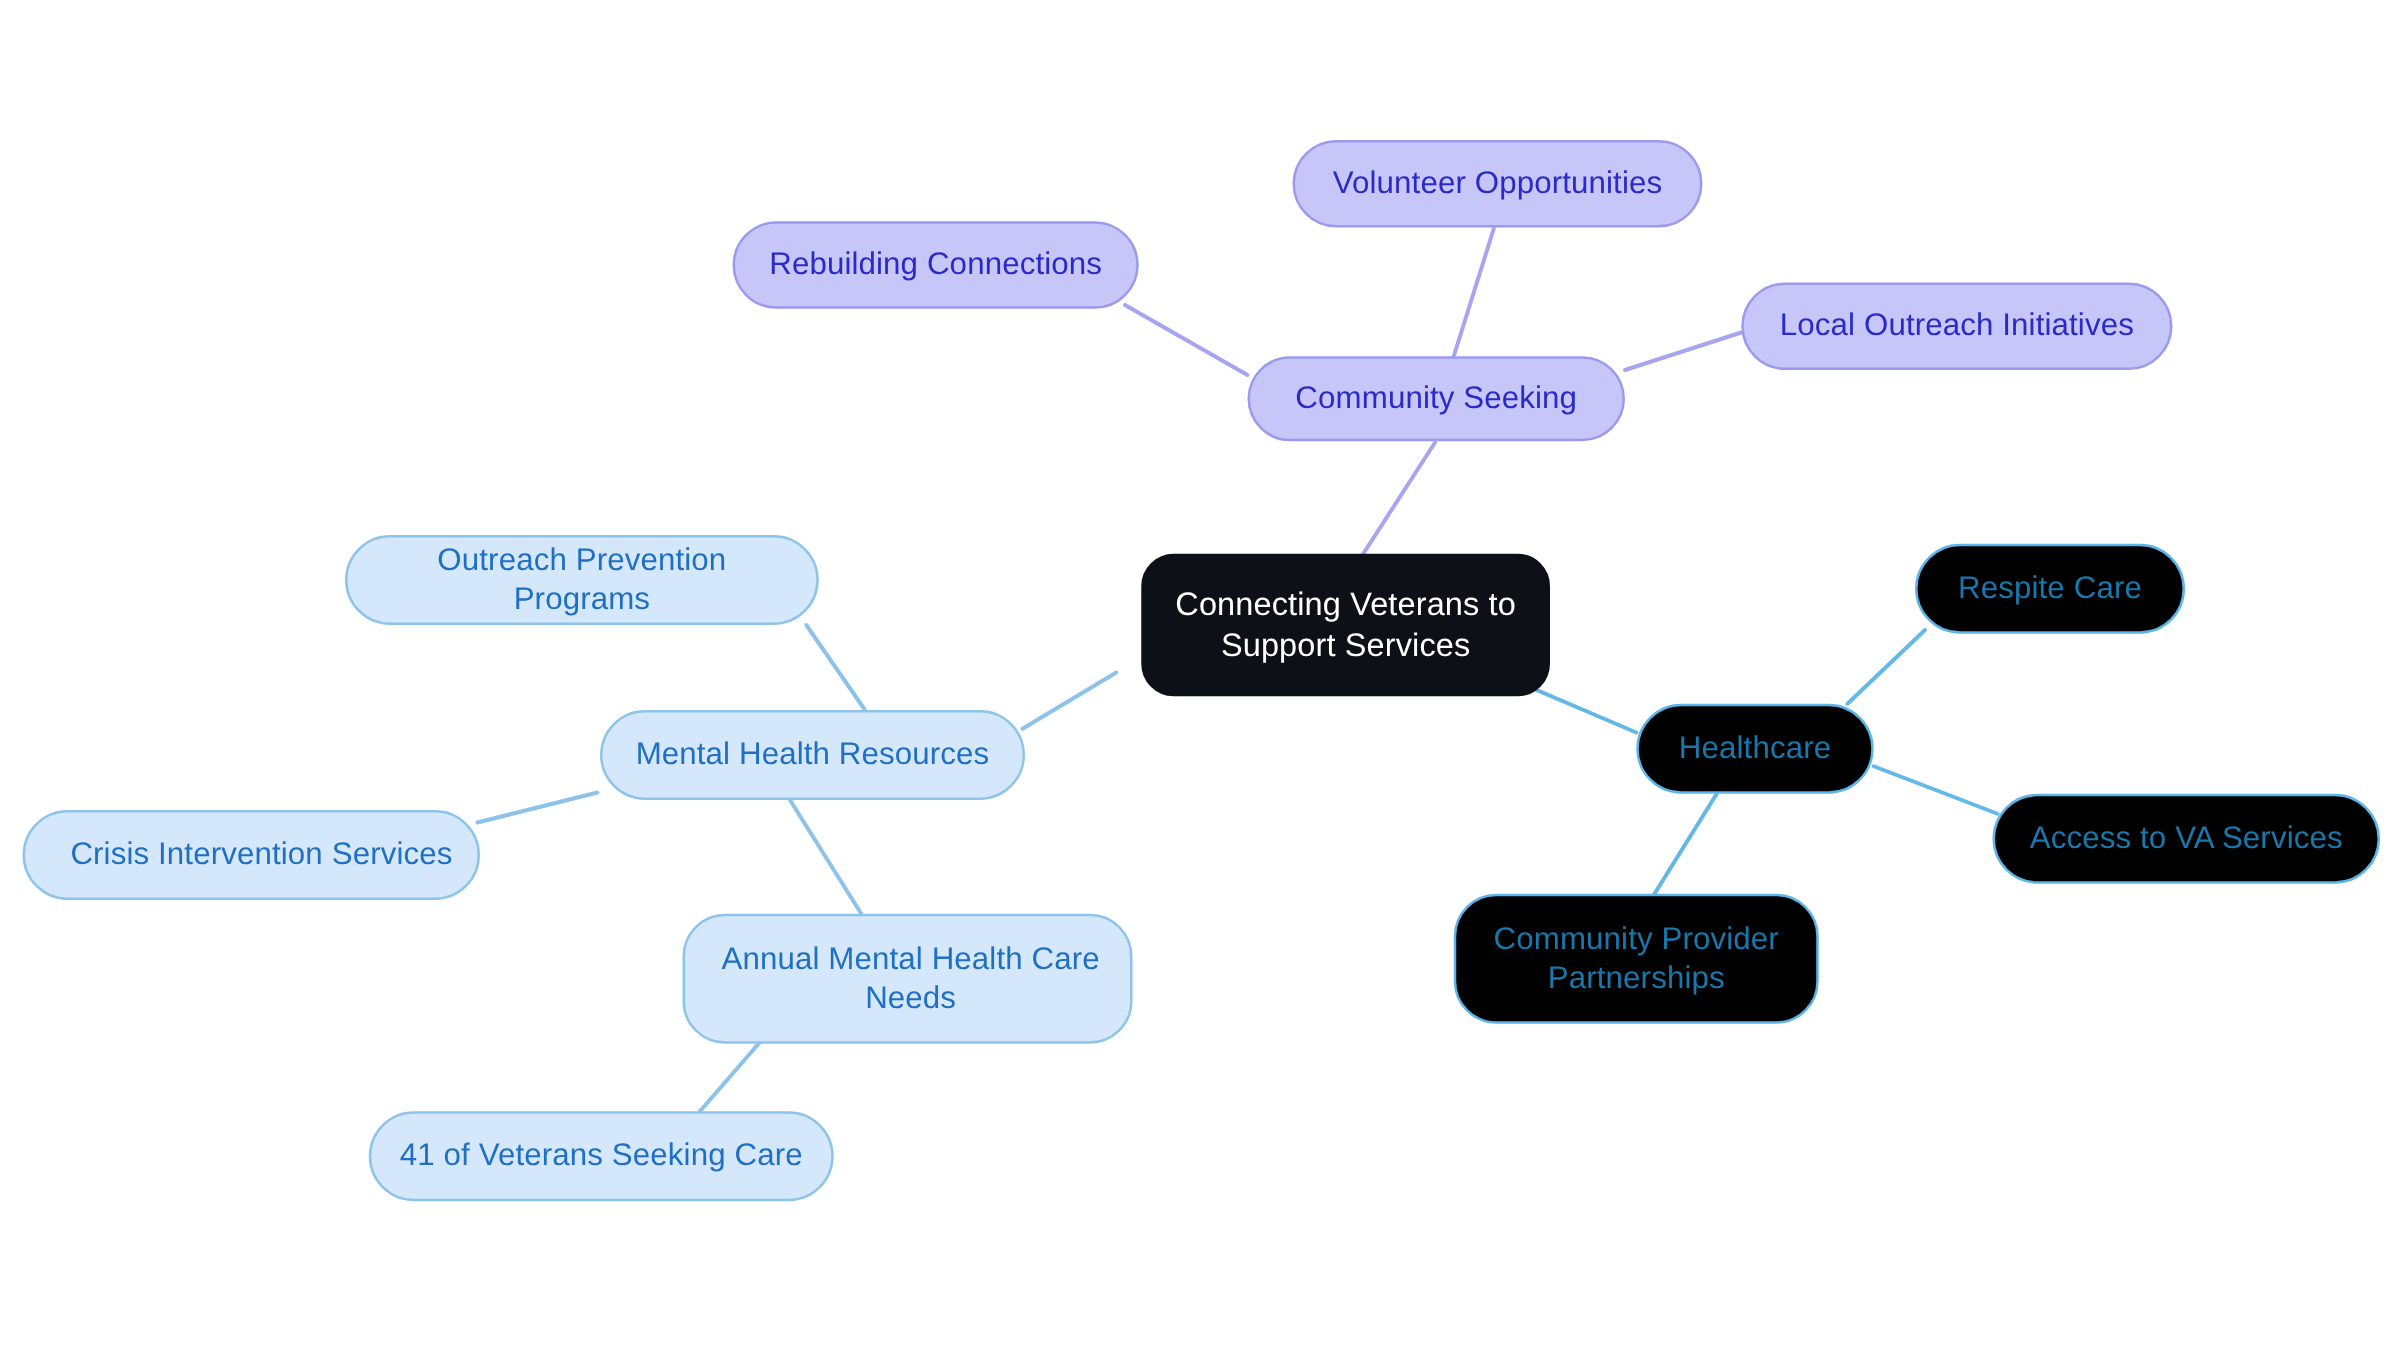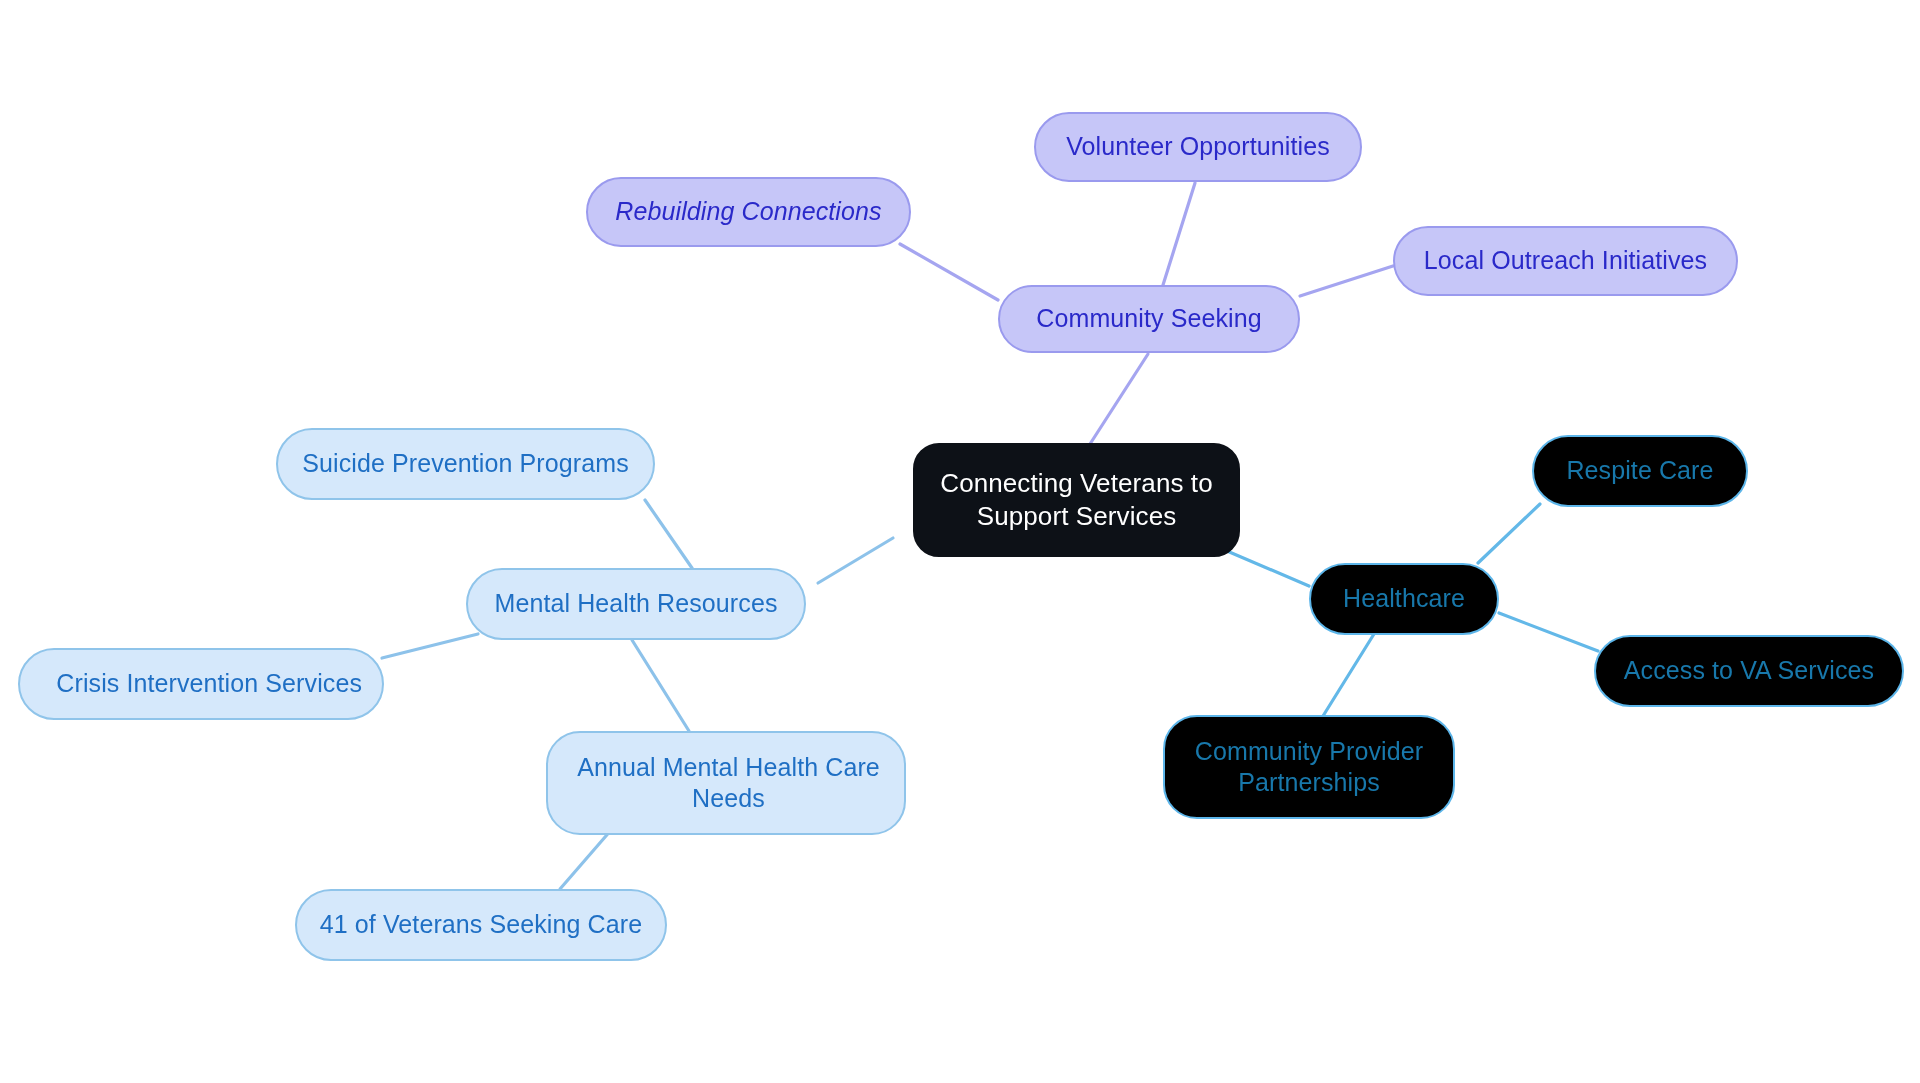--- a/index.html
+++ b/index.html
@@ -101,34 +101,34 @@
   </div>
 
   <div class="node node-purple" style="left: 998px; top: 285px; width: 302px; height: 68px;">
     <span>Community Seeking</span>
   </div>
 
   <div class="node node-purple" style="left: 1034px; top: 112px; width: 328px; height: 70px;">
     <span>Volunteer Opportunities</span>
   </div>
 
-  <div class="node node-purple" style="left: 586px; top: 177px; width: 325px; height: 70px; font-style: italic;">
+  <div class="node node-purple" style="left: 586px; top: 177px; width: 325px; height: 70px;">
     <span>Rebuilding Connections</span>
   </div>
 
   <div class="node node-purple" style="left: 1393px; top: 226px; width: 345px; height: 70px;">
     <span>Local Outreach Initiatives</span>
   </div>
 
-  <div class="node node-blue-soft" style="left: 466px; top: 568px; width: 340px; height: 72px;">
+  <div class="node node-blue-soft" style="left: 480px; top: 568px; width: 340px; height: 72px;">
     <span>Mental Health Resources</span>
   </div>
 
   <div class="node node-blue-soft" style="left: 276px; top: 428px; width: 379px; height: 72px;">
-    <span>Suicide Prevention Programs</span>
+    <span>Outreach Prevention Programs</span>
   </div>
 
   <div class="node node-blue-soft" style="left: 18px; top: 648px; width: 366px; height: 72px; justify-content: flex-end;">
     <span>Crisis Intervention Services</span>
   </div>
 
   <div class="node node-blue-soft node-wrap2" style="left: 546px; top: 731px; width: 360px; height: 104px; padding-left: 25px;">
     <span>Annual Mental Health Care
 Needs</span>
   </div>

